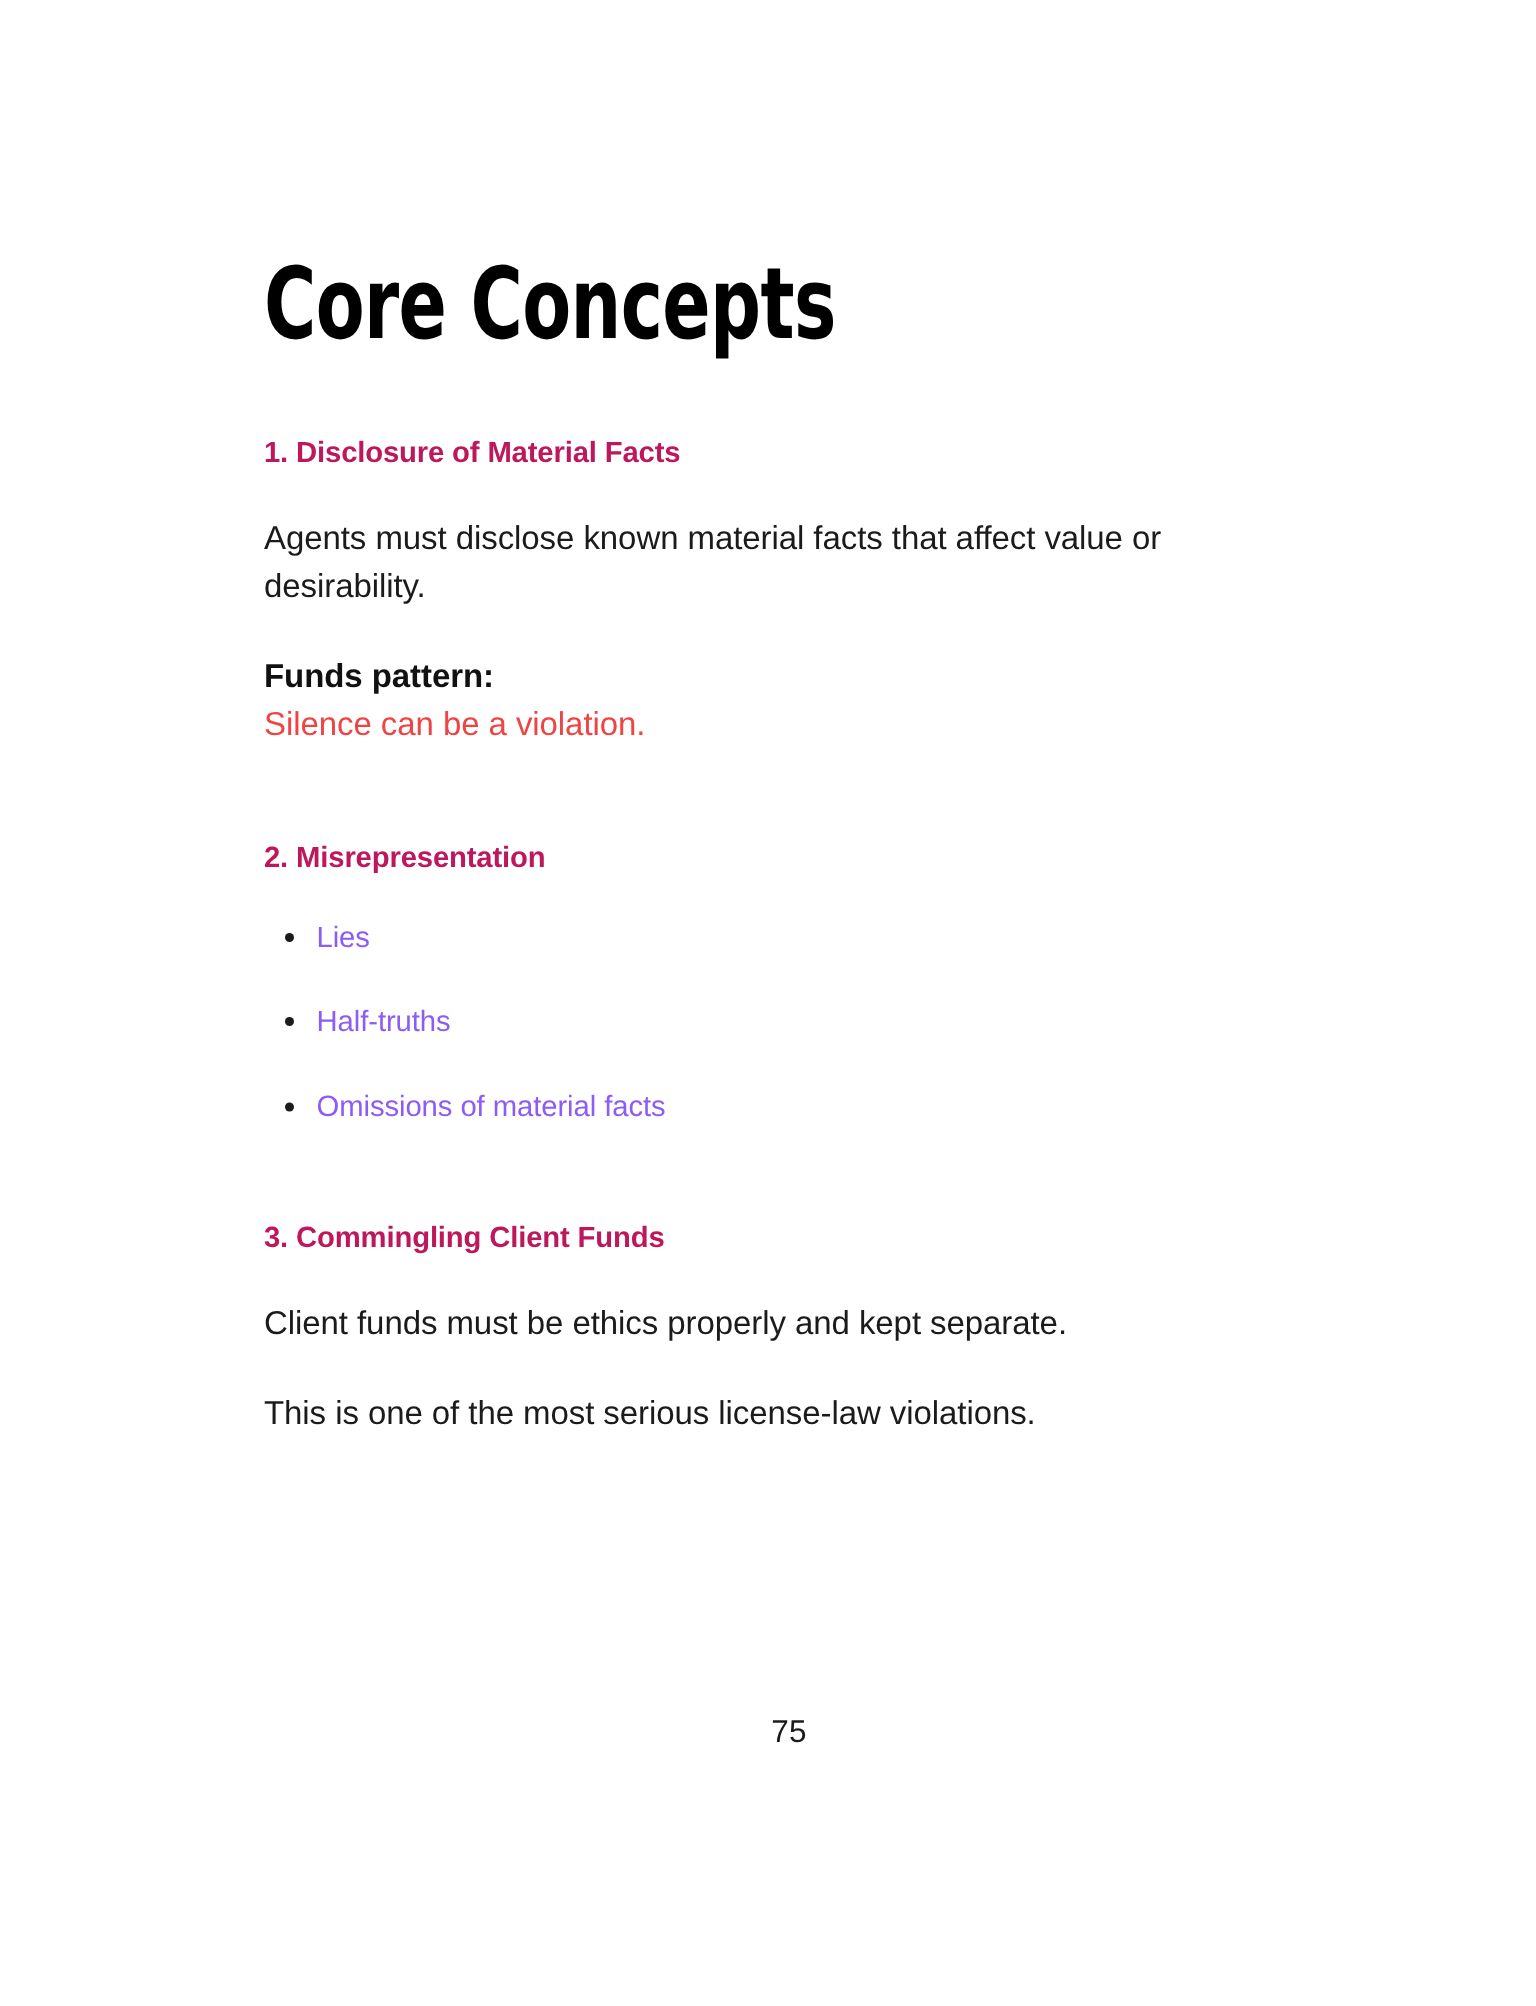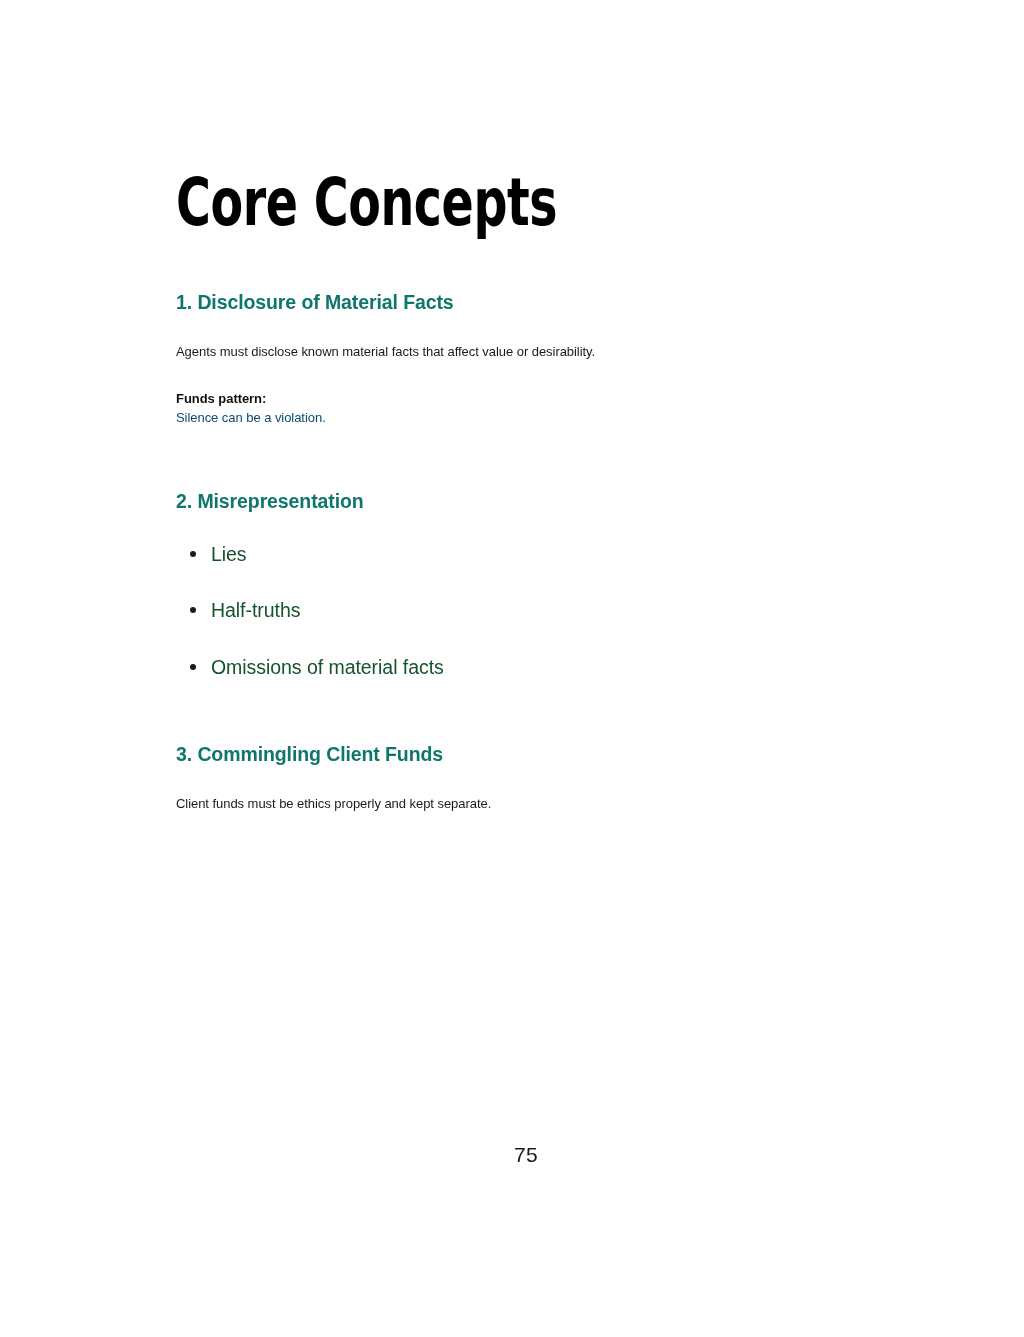--- a/index.html
+++ b/index.html
@@ -49,29 +49,29 @@
     margin-top: 60px;
   }
   .section:first-of-type {
     margin-top: 53px;
   }
 
   .section-heading {
     font-family: "Liberation Sans", sans-serif;
     font-size: 19.5px;
     font-weight: 700;
-    color: #0f766e;
+    color: #be185d;
     line-height: 1.35;
     letter-spacing: -0.1px;
     margin: 0;
   }
 
   .para {
     font-family: "Liberation Sans", sans-serif;
-    font-size: 13px;
+    font-size: 22px;
     font-weight: 400;
     color: #1b1b1b;
     line-height: 1.45;
     letter-spacing: -0.05px;
     margin: 28px 0 0 0;
     max-width: 600px;
   }
 
   .para.tight-label {
     margin-top: 28px;
@@ -79,37 +79,37 @@
 
   .label-bold {
     font-weight: 700;
     color: #111111;
     display: block;
   }
 
   .label-value {
     display: block;
     font-weight: 400;
-    color: #0c4a6e;
+    color: #ef4444;
   }
 
   
   .bullet-list {
     list-style: none;
     margin: 26px 0 0 0;
     padding: 0;
   }
 
   .bullet-item {
     position: relative;
     padding-left: 35px;
     font-family: "Liberation Sans", sans-serif;
     font-size: 19.5px;
     font-weight: 400;
-    color: #14532d;
+    color: #8b5cf6;
     line-height: 1.45;
     letter-spacing: -0.05px;
     margin-bottom: 28px;
   }
 
   .bullet-item:last-child {
     margin-bottom: 11px;
   }
 
   .bullet-dot {
@@ -176,19 +176,20 @@
           <span>Omissions of material facts</span>
         </li>
       </ul>
     </div>
 
     <div class="section">
       <h2 class="section-heading">3. Commingling Client Funds</h2>
 
       <p class="para">Client funds must be ethics properly and kept separate.</p>
 
+      <p class="para">This is one of the most serious license-law violations.</p>
     </div>
 
   </div>
 
   <div class="page-number">75</div>
 
 </div>
 
 </body></html>

